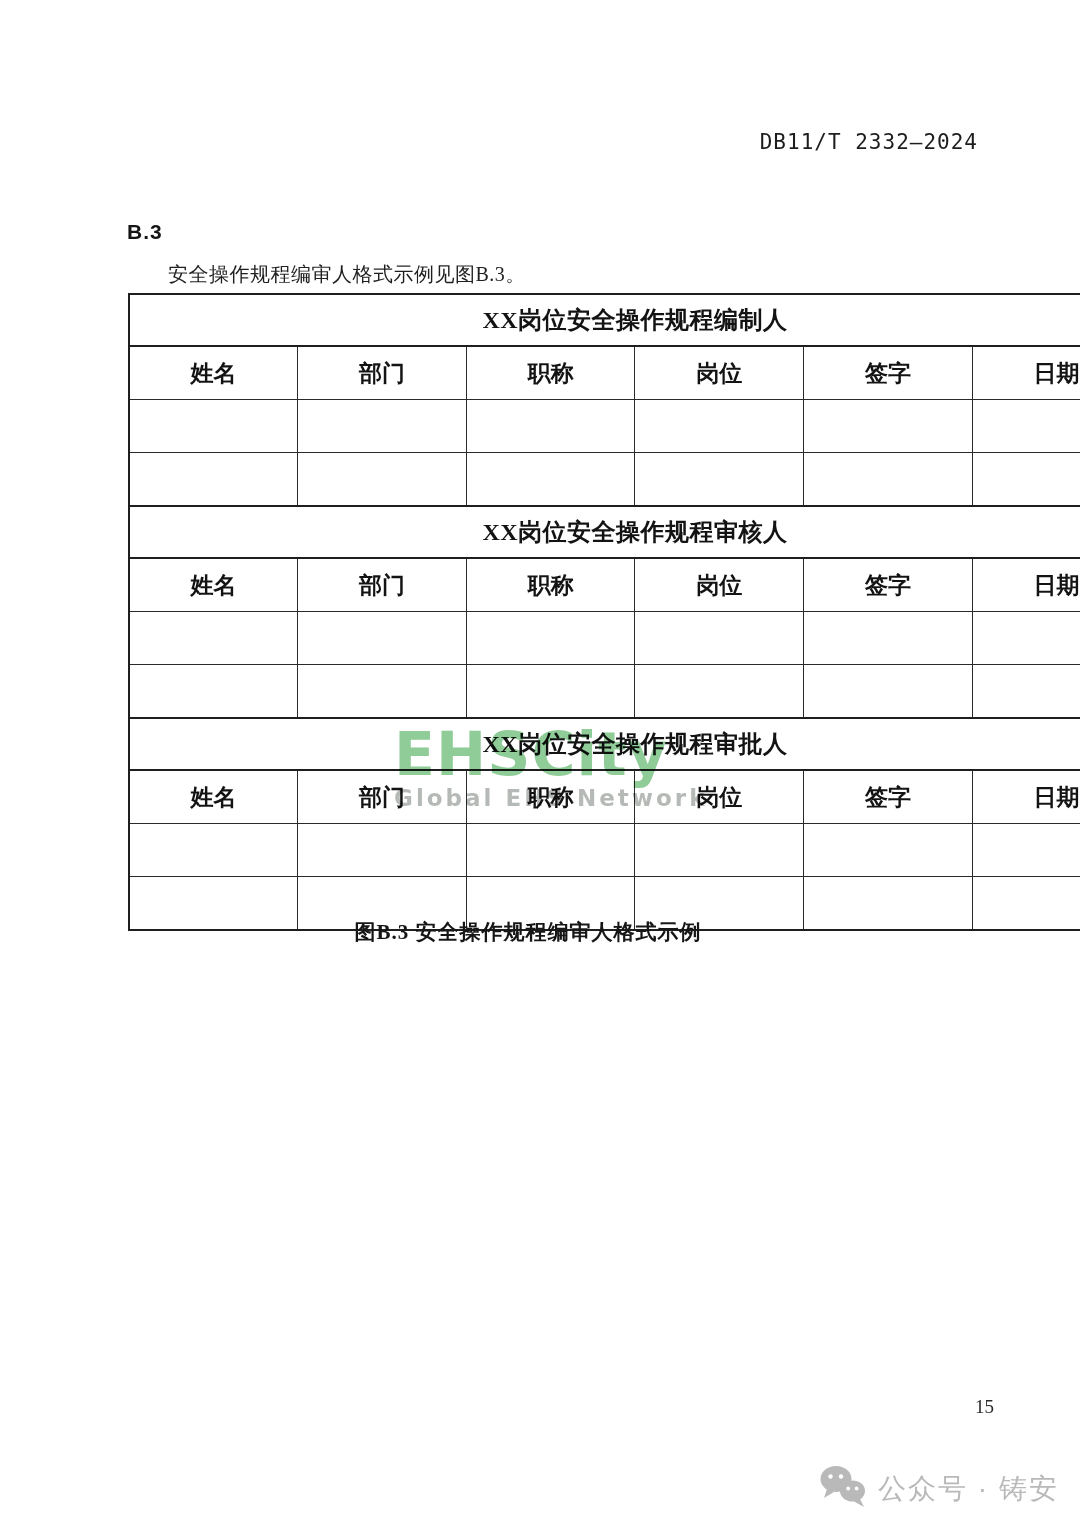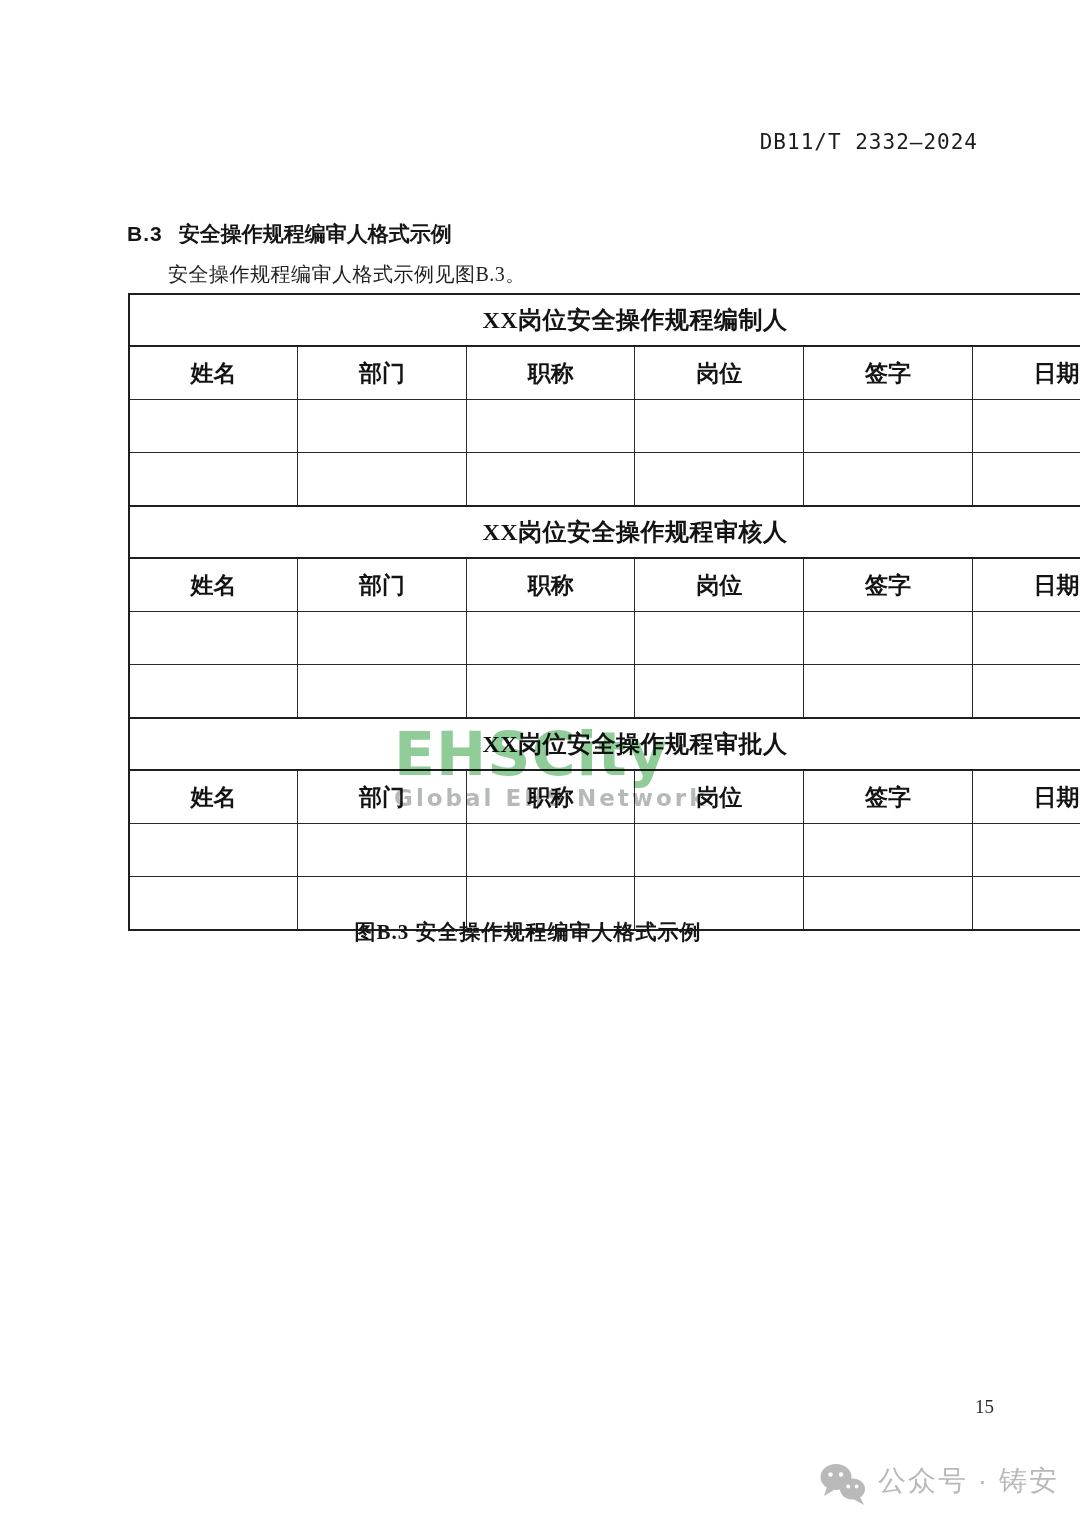--- a/index.html
+++ b/index.html
@@ -75,35 +75,34 @@
     letter-spacing:3px;color:#b3b7b3;opacity:.95;margin-top:2px;
   }
   
   .page-number{
     position:absolute;left:944px;top:1396px;width:50px;
     text-align:right;font-size:19px;color:#2a2a2a;
   }
   
   .footer-banner{
     position:absolute;left:818px;top:1462px;height:46px;
-    display:flex;align-items:flex-start;gap:10px;
+    display:flex;align-items:flex-end;gap:10px;
   }
   .footer-banner .wechat-text{
     font-family:"Liberation Sans", sans-serif;
     font-size:28px;color:#b9b9b9;letter-spacing:2px;white-space:nowrap;
   }
 </style>
 </head>
 <body>
 
 <div class="doc-number">DB11/T 2332—2024</div>
 
 <div class="heading">
   <span class="num">B.3</span>
-  <span>安全操作规程编审人格式示例</span>
 </div>
 
 <div class="intro">安全操作规程编审人格式示例见图B.3。</div>
 
 <table class="fig-table">
 
   <tbody>
       <tr class="row-title">
     <td colspan="6">XX岗位安全操作规程编制人</td>
   </tr>

